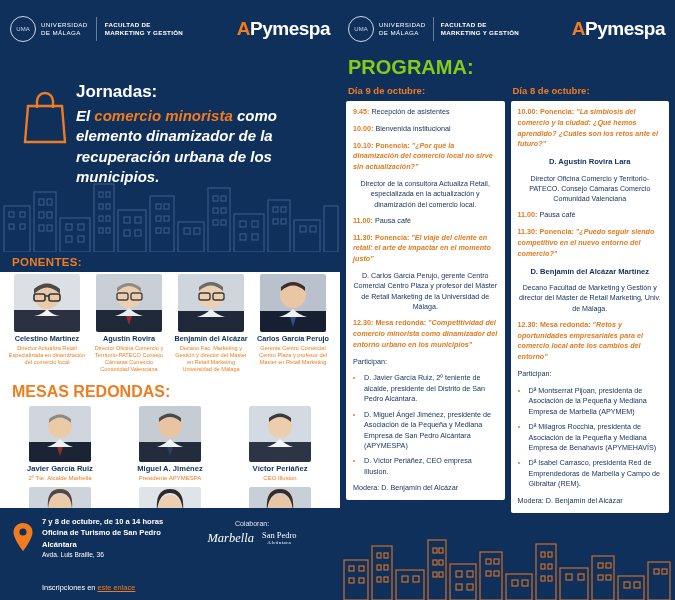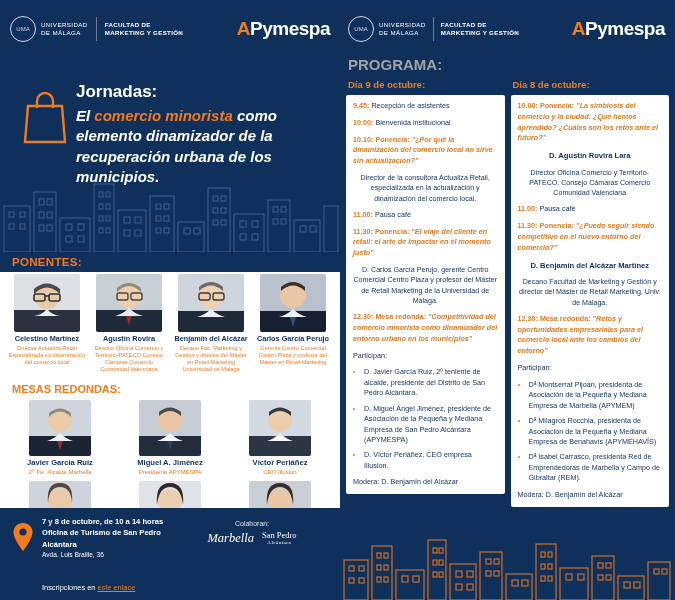--- a/index.html
+++ b/index.html
@@ -46,21 +46,21 @@
   .sect-title { color:#f07c1f; font-weight:bold; font-size:11.5px; padding:4px 0 4px 12px; letter-spacing:.3px;}
   .ponentes-band { background:#fff; color:#10305c; padding:2px 8px 6px 8px; }
   .pon-grid { display:flex; gap:4px; }
   .pon { width:79px; text-align:center; }
   .pon .photo { width:66px; height:58px; margin:0 auto 3px auto; border-radius:2px; overflow:hidden; }
   .pon .nm { font-size:7.3px; font-weight:bold; color:#10305c; line-height:1.15; }
   .pon .rl { font-size:5.6px; color:#f07c1f; line-height:1.25; margin-top:2px; }
 
   
   .mesas { background:#fff; color:#10305c; padding:0 8px 4px 8px; }
-  .mesa-title { color:#f07c1f; font-weight:bold; font-size:11px; padding:4px 0 5px 4px; }
+  .mesa-title { color:#f07c1f; font-weight:bold; font-size:16px; padding:4px 0 5px 4px; }
   .mesa-grid { display:flex; gap:6px; justify-content:flex-start; }
   .mesa { width:104px; text-align:center; }
   .mesa .photo { width:62px; height:56px; margin:0 auto 3px auto; border-radius:2px; overflow:hidden; }
   .mesa .nm { font-size:7.6px; font-weight:bold; line-height:1.15; }
   .mesa .rl { font-size:6px; color:#f07c1f; line-height:1.2; margin-top:1px; }
   .mesa-row2 { margin-top:5px; }
 
   
   .left-footer { position:absolute; left:0; bottom:0; width:340px; height:92px; background:#10305c; color:#fff; }
   .pin { position:absolute; left:12px; top:14px; width:22px; height:30px; }
@@ -72,21 +72,21 @@
   .collab { position:absolute; right:8px; top:12px; width:160px; text-align:center; }
   .collab .lbl { font-size:7px; color:#dfe5ee; margin-bottom:4px; }
   .collab .logos { display:flex; gap:8px; justify-content:center; }
   .mbl { font-size:12.5px; font-style:italic; color:#fff; font-family:"Liberation Serif", serif; }
   .sp { font-size:8.5px; color:#fff; font-family:"Liberation Serif", serif; line-height:1.05; text-align:center;}
   .sp small { font-size:5px; display:block; letter-spacing:.5px;}
 
   
   .right { width:335px; height:600px; background:#10305c; position:relative; color:#fff; }
   .right-header { height:52px; display:flex; align-items:center; padding:6px 10px 0 8px; gap:7px; }
-  .prog-title { color:#a3a3a3; font-weight:bold; font-size:15px; padding:4px 0 6px 8px; }
+  .prog-title { color:#84cc16; font-weight:bold; font-size:20px; padding:4px 0 6px 8px; }
 
   .days { display:flex; gap:6px; padding:0 6px; }
   .col { flex:1; }
   .day-head { color:#f07c1f; font-weight:bold; font-size:9.5px; margin:0 0 5px 2px; }
   .card { background:#fff; color:#10305c; border-radius:2px; padding:6px 7px; font-size:7.2px; line-height:1.5; }
   .card p { margin:0 0 6px 0; }
   .card p:last-child { margin-bottom:0; }
   .t { color:#e07b20; font-weight:bold; }
   .it { font-style:italic; }
   .center-b { text-align:center; font-weight:bold; font-size:7.6px; margin:5px 0 3px 0; }

